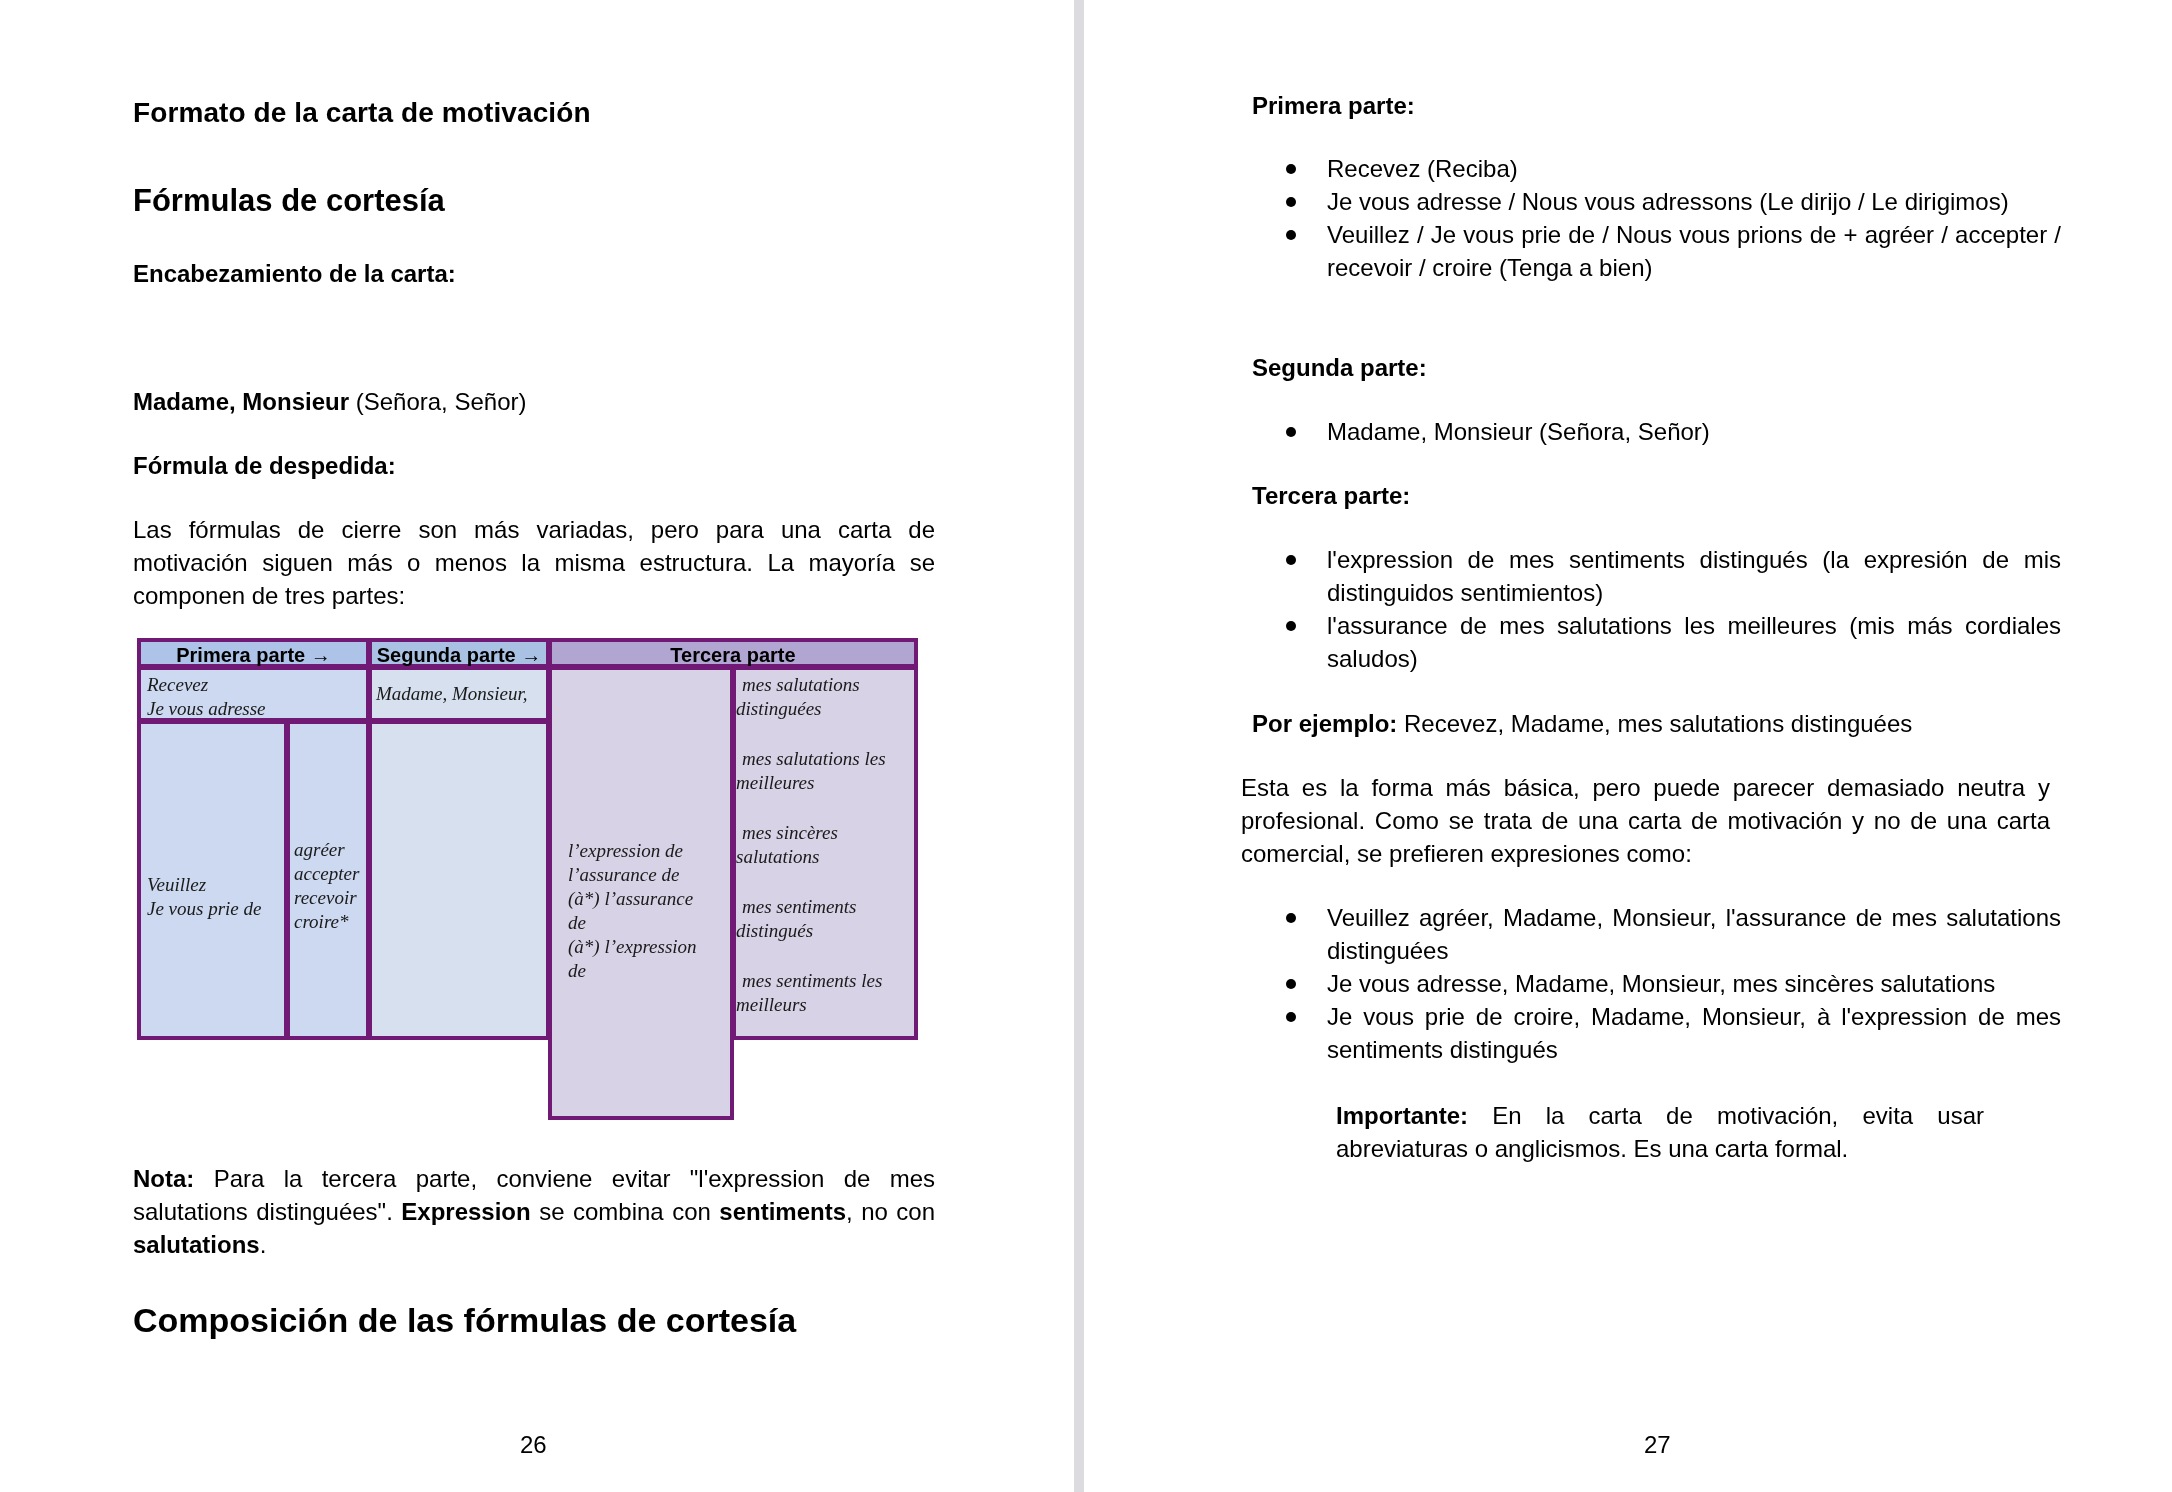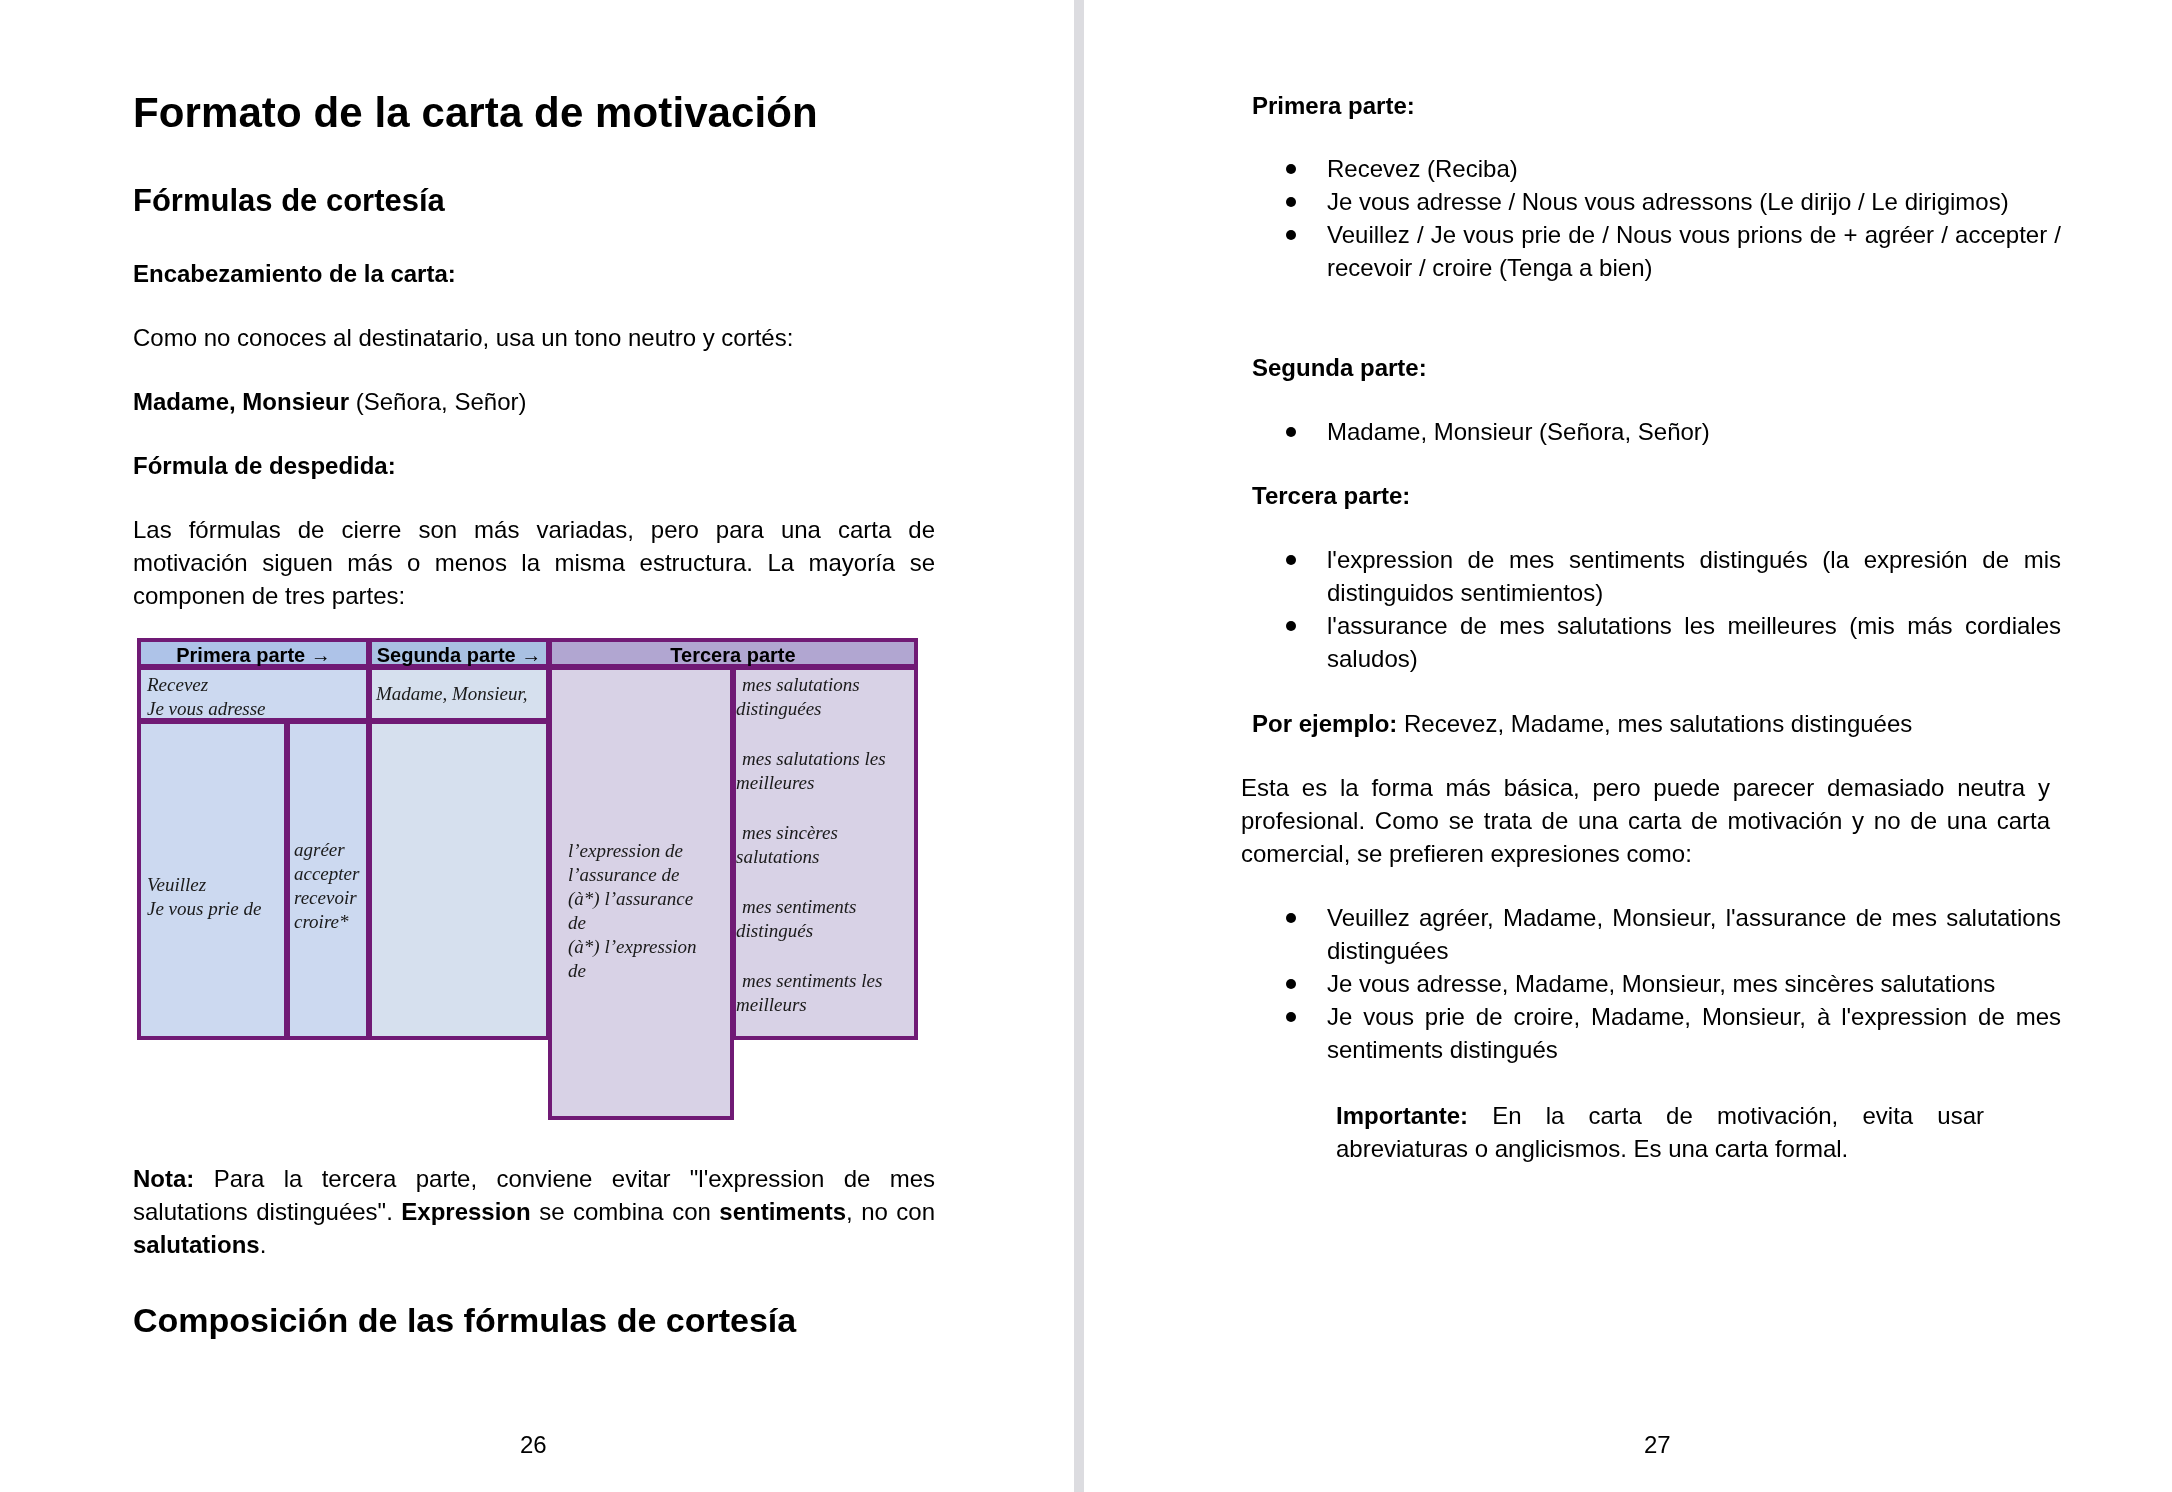--- a/index.html
+++ b/index.html
@@ -8,21 +8,21 @@
     background: #ffffff;
     font-family: "Liberation Sans", sans-serif;
     color: #000;
   }
   .page { position: absolute; top: 0; height: 1492px; background: #fff; }
   #page-left { left: 0; width: 1074px; }
   #page-right { left: 1084px; width: 1088px; }
   .divider { position: absolute; left: 1074px; top: 0; width: 10px; height: 1492px; background: #dcdce0; }
 
   .abs { position: absolute; }
-  .h1 { font-size: 42px; font-weight: bold; line-height: 50px; white-space: nowrap; letter-spacing: 0.1px; }
+  .h1 { font-size: 28px; font-weight: bold; line-height: 50px; white-space: nowrap; letter-spacing: 0.1px; }
   .h2 { font-size: 31px; font-weight: bold; line-height: 38px; white-space: nowrap; }
   .label { font-size: 24px; font-weight: bold; line-height: 32px; white-space: nowrap; }
   .body { font-size: 24px; line-height: 33px; }
   .just { text-align: justify; text-align-last: left; }
   b { font-weight: bold; }
 
   ul.bullets { list-style: none; margin: 0; padding: 0; }
   ul.bullets li { position: relative; padding-left: 75px; font-size: 24px; line-height: 33px; text-align: justify; text-align-last: left; }
   ul.bullets li::before {
     content: ""; position: absolute; left: 34px; top: 12px;
@@ -51,21 +51,20 @@
   .vcenter { display: flex; flex-direction: column; justify-content: center; }
 </style>
 </head>
 <body>
 
 <div class="page" id="page-left">
   <div class="abs h1" style="left:133px; top:88px;">Formato de la carta de motivación</div>
   <div class="abs h2" style="left:133px; top:182px;">Fórmulas de cortesía</div>
 
   <div class="abs label" style="left:133px; top:258px;">Encabezamiento de la carta:</div>
-  <div class="abs body" style="left:133px; top:321px; white-space:nowrap;">Como no conoces al destinatario, usa un tono neutro y cortés:</div>
   <div class="abs body" style="left:133px; top:385px; white-space:nowrap;">
     <b>Madame, Monsieur</b><span> (Señora, Señor)</span>
   </div>
 
   <div class="abs label" style="left:133px; top:450px;">Fórmula de despedida:</div>
   <div class="abs body just" style="left:133px; top:513px; width:802px;">Las fórmulas de cierre son más variadas, pero para una carta de motivación siguen más o menos la misma estructura. La mayoría se componen de tres partes:</div>
 
   <div class="ftable">
 
     <div class="cell hdr hdr-p1" style="left:0; top:0; width:233px; height:30px;">Primera parte →</div>

